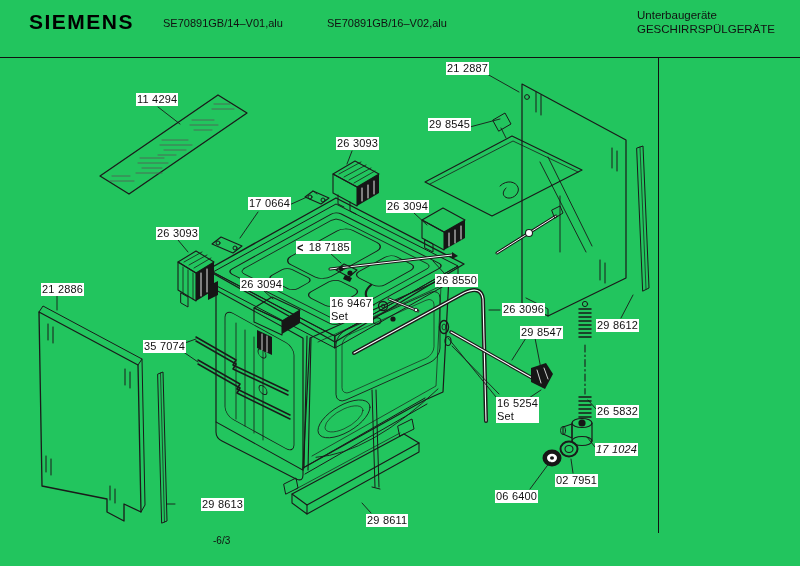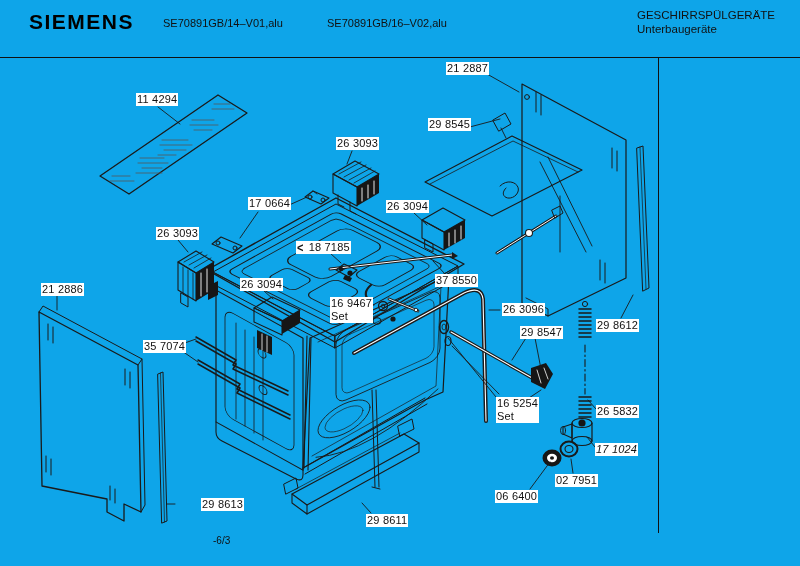--- a/index.html
+++ b/index.html
@@ -1,16 +1,16 @@
 <!DOCTYPE html>
 <html><head>
 <meta charset="utf-8">
 <style>
   html,body{margin:0;padding:0;background:#fff;}
-  #page{position:relative;width:800px;height:566px;background:#0ea5e9;overflow:hidden;
+  #page{position:relative;width:800px;height:566px;background:#22c55e;overflow:hidden;
         font-family:"Liberation Sans",sans-serif;color:#111;}
   .hdr-brand{position:absolute;left:29px;top:10px;font-size:21px;font-weight:bold;
              letter-spacing:1.5px;color:#000;}
   .hdr-model1{position:absolute;left:163px;top:17px;font-size:11px;}
   .hdr-model2{position:absolute;left:327px;top:17px;font-size:11px;}
   .hdr-right{position:absolute;left:637px;top:9px;font-size:11.5px;line-height:1.2;}
   .rule-h{position:absolute;left:0;top:57px;width:800px;height:0;border-top:1.5px solid #111;}
   .rule-v{position:absolute;left:658px;top:58px;width:0;height:475px;border-left:1.5px solid #111;}
   .ftr-id{position:absolute;left:28px;top:535px;font-size:11.5px;letter-spacing:0.3px;}
   .ftr-page{position:absolute;left:213px;top:535px;font-size:10px;}
@@ -21,22 +21,22 @@
 </style>
 </head>
 <body>
 
 <div id="page">
 
   <div class="hdr-brand">SIEMENS</div>
   <div class="hdr-model1">SE70891GB/14–V01,alu</div>
   <div class="hdr-model2">SE70891GB/16–V02,alu</div>
   <div class="hdr-right">
+    <div>Unterbaugeräte</div>
     <div>GESCHIRRSPÜLGERÄTE</div>
-    <div>Unterbaugeräte</div>
   </div>
   <div class="rule-h"></div>
   <div class="rule-v"></div>
 
   <svg width="800" height="566" viewBox="0 0 800 566" stroke="#1a1a1a" fill="none" stroke-width="1" stroke-linecap="round" stroke-linejoin="round">
 
     <g>
       <polygon points="100,176 218,95 247,113 129,194" stroke-width="1.3"></polygon>
       <g stroke-width="0.8" stroke="#555">
         <path d="M112,176 h18 M110,181 h24 M140,158 h24 M138,163 h30 M142,168 h20 M136,173 h26"></path>
@@ -274,21 +274,21 @@
   <div id="callout-layer">
       <div class="callout" style="left: 136px; top: 93px;"><span>11 4294</span></div>
       <div class="callout" style="left: 446px; top: 62px;"><span>21 2887</span></div>
       <div class="callout" style="left: 428px; top: 118px;"><span>29 8545</span></div>
       <div class="callout" style="left: 336px; top: 137px;"><span>26 3093</span></div>
       <div class="callout" style="left: 248px; top: 197px;"><span>17 0664</span></div>
       <div class="callout" style="left: 386px; top: 200px;"><span>26 3094</span></div>
       <div class="callout" style="left: 156px; top: 227px;"><span>26 3093</span></div>
       <div class="callout" style="left: 296px; top: 241px;"><span class="arrow">&lt;</span><span>18 7185</span></div>
       <div class="callout" style="left: 240px; top: 278px;"><span>26 3094</span></div>
-      <div class="callout" style="left: 435px; top: 274px;"><span>37 8550</span></div>
+      <div class="callout" style="left: 435px; top: 274px;"><span>26 8550</span></div>
       <div class="callout" style="left: 330px; top: 297px;"><span>16 9467</span><div>Set</div></div>
       <div class="callout" style="left: 41px; top: 283px;"><span>21 2886</span></div>
       <div class="callout" style="left: 502px; top: 303px;"><span>26 3096</span></div>
       <div class="callout" style="left: 596px; top: 319px;"><span>29 8612</span></div>
       <div class="callout" style="left: 520px; top: 326px;"><span>29 8547</span></div>
       <div class="callout" style="left: 143px; top: 340px;"><span>35 7074</span></div>
       <div class="callout" style="left: 496px; top: 397px;"><span>16 5254</span><div>Set</div></div>
       <div class="callout" style="left: 596px; top: 405px;"><span>26 5832</span></div>
       <div class="callout" style="left: 595px; top: 443px; font-style: italic;"><span>17 1024</span></div>
       <div class="callout" style="left: 555px; top: 474px;"><span>02 7951</span></div>

